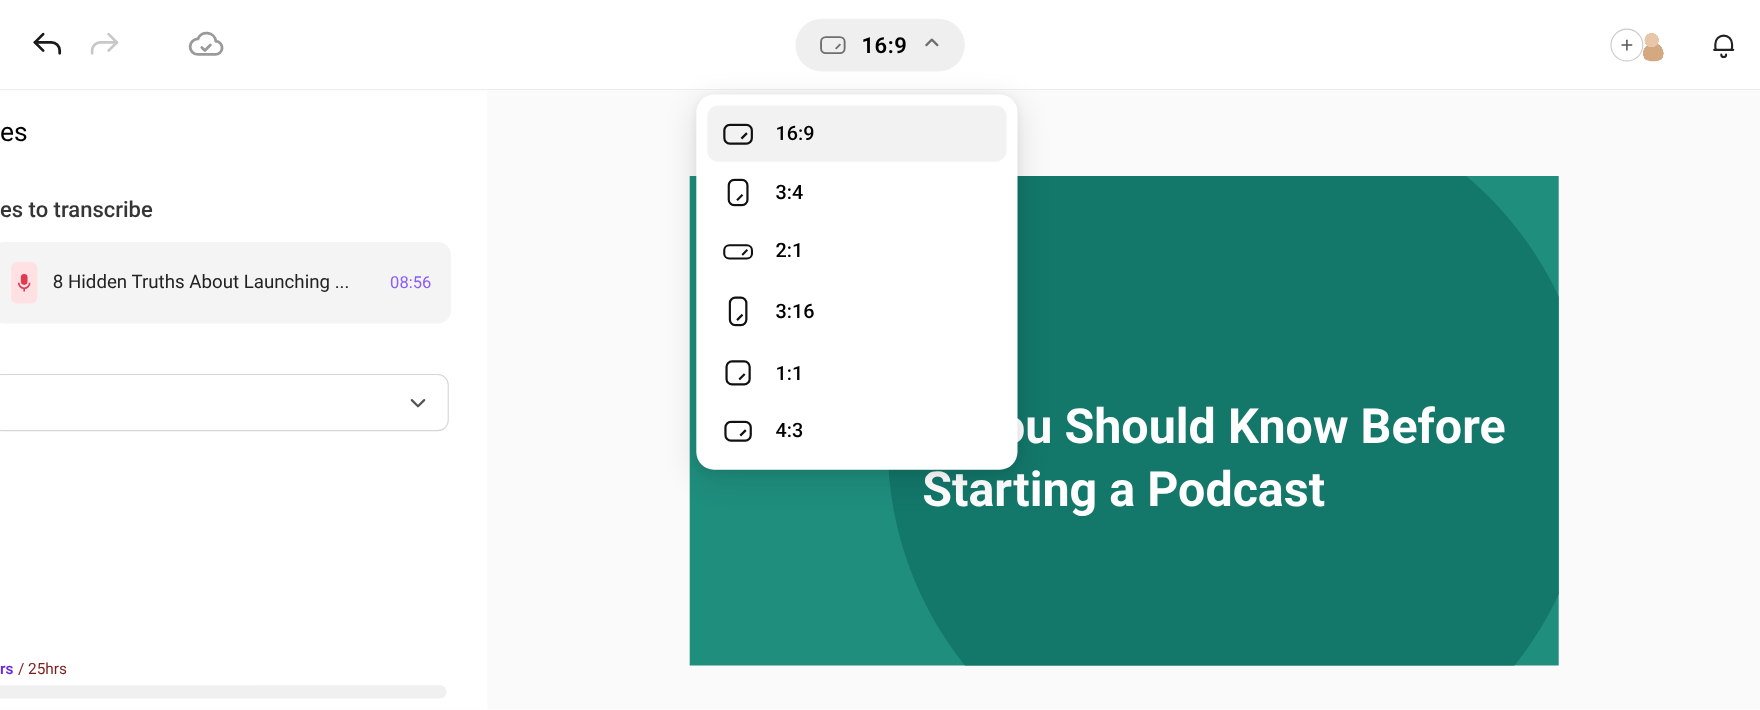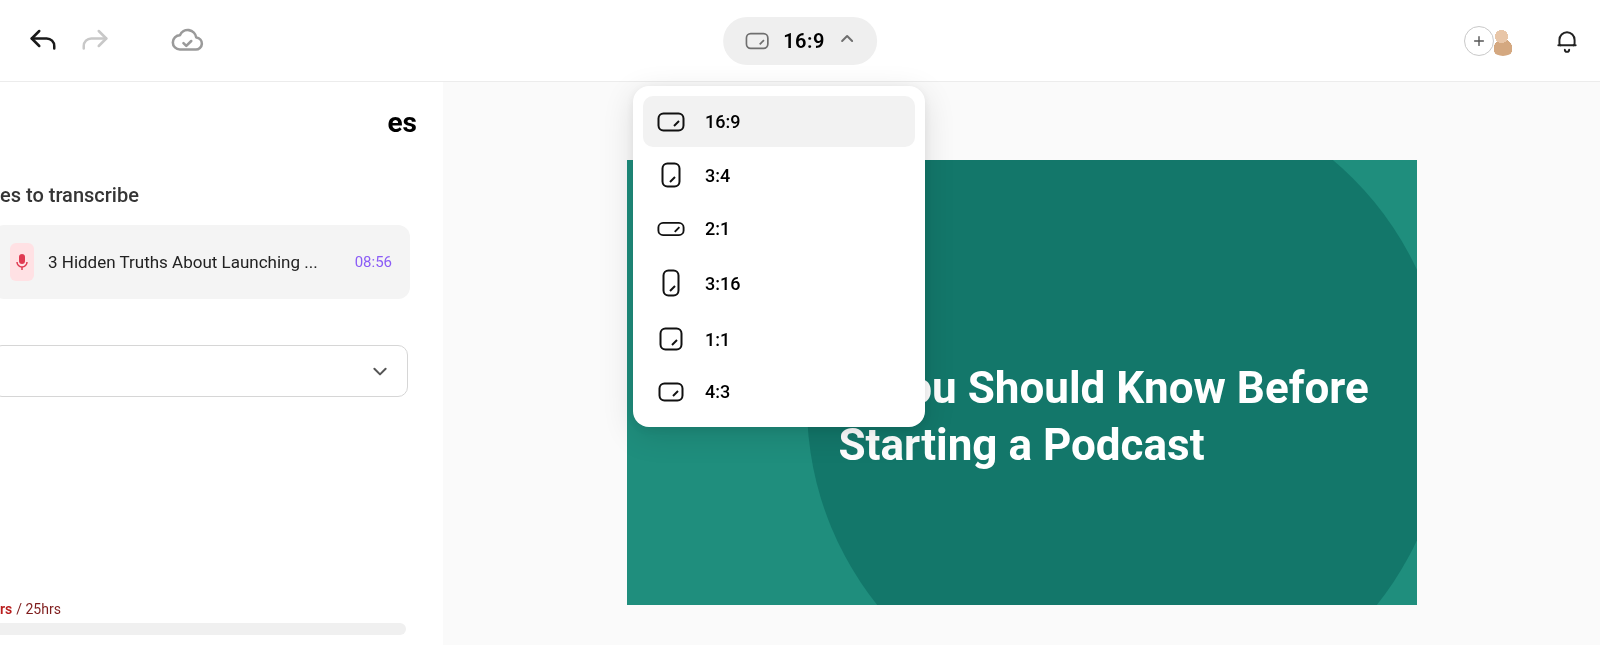--- a/index.html
+++ b/index.html
@@ -52,21 +52,21 @@
   .bell-wrap svg { width: 26px; height: 26px; }
   
   .main { display: flex; height: calc(645px - 82px); }
   
   .sidebar {
     width: 443px;
     padding: 24px 26px 0 0;
     position: relative;
     overflow: hidden;
   }
-  .sidebar-title { font-size: 28px; font-weight: 700; margin-bottom: 44px; text-align: right; }
+  .sidebar-title { font-size: 24px; font-weight: 400; margin-bottom: 44px; }
   .section-label { font-size: 20px; font-weight: 500; color: #353535; margin-bottom: 18px; }
   
   .file-card {
     background: #f4f4f4;
     border-radius: 12px;
     display: flex;
     align-items: center;
     padding: 18px 18px;
     gap: 14px;
     width: 418px;
@@ -91,21 +91,21 @@
     display: flex; align-items: center; justify-content: space-between;
     padding: 0 18px;
     cursor: pointer;
   }
   .lang-select-value { font-size: 16px; color: #222; }
   .lang-select svg { width: 18px; height: 18px; color: #555; }
   
   .upgrade-section { position: absolute; bottom: 12px; left: 0; right: 26px; }
   .upgrade-bar { background: #f0f0f0; height: 12px; border-radius: 999px; width: 414px; margin-left:-8px; margin-bottom: -2px;}
   .upgrade-text { font-size: 14px; margin-bottom: 6px; display:flex; gap:4px; }
-  .upgrade-hours { color: #b91c1c; font-weight: 600; }
+  .upgrade-hours { color: #6d28d9; font-weight: 600; }
   .upgrade-total { color: #7f1d1d; }
   
   .canvas-area {
     flex: 1;
     background: #fafafa;
     position: relative;
     display: flex;
     justify-content: center;
     padding-top: 78px;
   }
@@ -227,21 +227,21 @@
     <div class="sidebar-title">es</div>
     <div class="section-label">es to transcribe</div>
     <div class="file-card">
       <div class="file-mic">
         <svg viewBox="0 0 12 18" fill="#e03a52">
             <rect x="3" y="1" width="6" height="10" rx="3"></rect>
             <path d="M1 9 a5 5 0 0 0 10 0" fill="none" stroke="#e03a52" stroke-width="1.5"></path>
             <line x1="6" y1="14" x2="6" y2="17" stroke="#e03a52" stroke-width="1.5"></line>
           </svg>
       </div>
-      <div class="file-title">3 Hidden Truths About Launching ...</div>
+      <div class="file-title">8 Hidden Truths About Launching ...</div>
       <div class="file-duration">08:56</div>
     </div>
 
     <div class="lang-section">
       <div class="lang-select">
         <span class="lang-select-value"></span>
         <svg viewBox="0 0 16 16" fill="none" stroke="currentColor" stroke-width="1.8" stroke-linecap="round" stroke-linejoin="round">
             <path d="M3 6 L8 11 L13 6"></path>
           </svg>
       </div>

